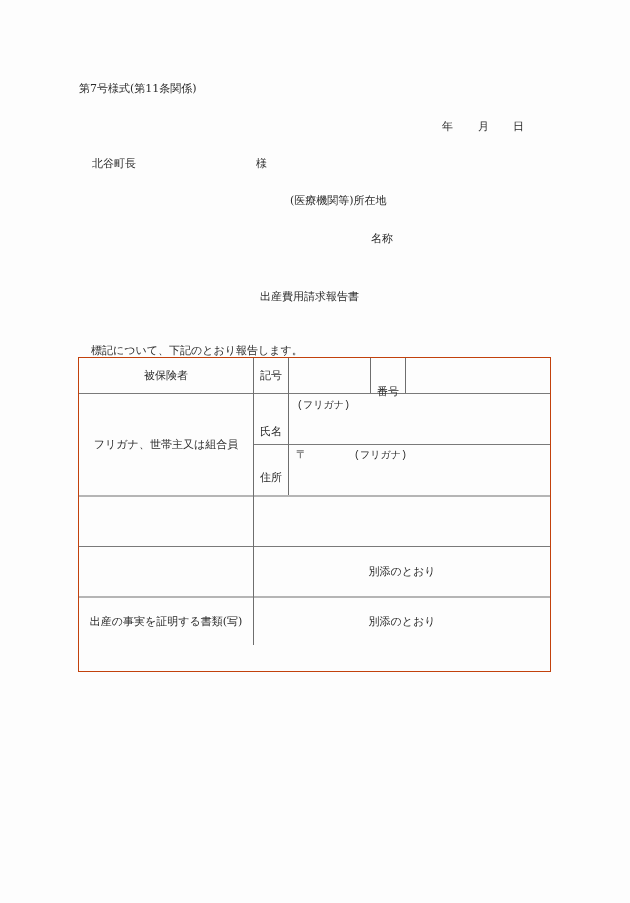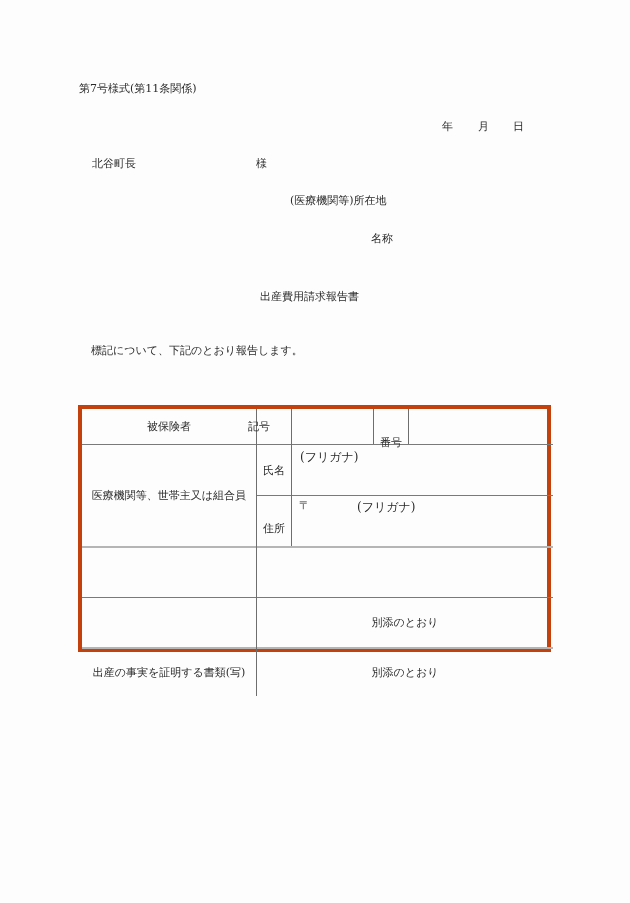--- a/index.html
+++ b/index.html
@@ -11,26 +11,26 @@
   .abs { position: absolute; white-space: nowrap; }
   .form-no { left: 79px; top: 81px; }
   .date { top: 119px; }
   .addressee { left: 92px; top: 156px; }
   .sama { left: 256px; top: 156px; }
   .loc { left: 290px; top: 193px; }
   .name { left: 371px; top: 231px; }
   .title { left: 260px; top: 289px; }
   .intro { left: 91px; top: 323px; margin-top: 20px; }
 
-  .tbl { position: absolute; left: 78px; top: 357px; width: 473px; height: 247px; border: 4px solid #c2410c; box-sizing: border-box; margin-top: 48px; }
+  .tbl { position: absolute; left: 78px; top: 357px; width: 473px; height: 315px; border: 1px solid #c2410c; box-sizing: border-box; }
   .h { position: absolute; height: 0; border-top: 1px solid #7a7a7a; }
   .hl { border-top-color: #b5b5b5; border-top-width: 2px; }
   .v { position: absolute; width: 0; border-left: 1px solid #6e6e6e; }
   .cell { position: absolute; display: flex; align-items: center; justify-content: center; }
-  .small { font-size: 12px; }
+  .small { font-size: 10px; font-family: Liberation Mono, monospace; }
 </style>
 </head>
 <body>
 
 <div class="abs form-no">第7号様式(第11条関係)</div>
 <div class="abs date" style="left:442px">年</div>
 <div class="abs date" style="left:478px">月</div>
 <div class="abs date" style="left:513px">日</div>
 <div class="abs addressee">北谷町長</div>
 <div class="abs sama">様</div>
@@ -46,27 +46,27 @@
   <div class="h hl" style="left:0;width:471px;top:137px"></div>
   <div class="h" style="left:0;width:471px;top:188px"></div>
   <div class="h hl" style="left:0;width:471px;top:238px"></div>
 
   <div class="v" style="left:174px;top:0;height:287px"></div>
   <div class="v" style="left:209px;top:0;height:137px"></div>
   <div class="v" style="left:291px;top:0;height:35px"></div>
   <div class="v" style="left:326px;top:0;height:35px"></div>
 
   <div class="cell" style="left:0;top:0;width:174px;height:35px">被保険者</div>
-  <div class="cell" style="left:160px;top:0;width:34px;height:35px">記号</div>
+  <div class="cell" style="left:175px;top:0;width:34px;height:35px">記号</div>
   <div class="cell" style="left:210px;top:0;width:81px;height:35px"></div>
   <div class="cell" style="left:292px;top:16px;width:34px;height:35px">番号</div>
   <div class="cell" style="left:327px;top:0;width:144px;height:35px"></div>
 
-  <div class="cell" style="left:0;top:36px;width:174px;height:101px">医療機関等、世帯主又は組合員</div>
-  <div class="cell" style="left:175px;top:36px;width:34px;height:50px">氏名</div>
+  <div class="cell" style="left:0;top:36px;width:174px;height:101px">フリガナ、世帯主又は組合員</div>
+  <div class="cell" style="left:175px;top:48px;width:34px;height:50px">氏名</div>
   <div class="abs small" style="left:218px;top:40px">(フリガナ)</div>
   <div class="abs" style="left:210px;top:52px;width:261px;height:34px"></div>
   <div class="cell" style="left:175px;top:87px;width:34px;height:50px;padding-top:14px;box-sizing:border-box">住所</div>
   <div class="abs" style="left:217px;top:89px">〒</div>
   <div class="abs small" style="left:275px;top:90px">(フリガナ)</div>
   <div class="abs" style="left:210px;top:104px;width:261px;height:33px"></div>
 
   <div class="cell" style="left:175px;top:138px;width:296px;height:50px"></div>
 
   <div class="cell" style="left:175px;top:189px;width:296px;height:49px">別添のとおり</div>

